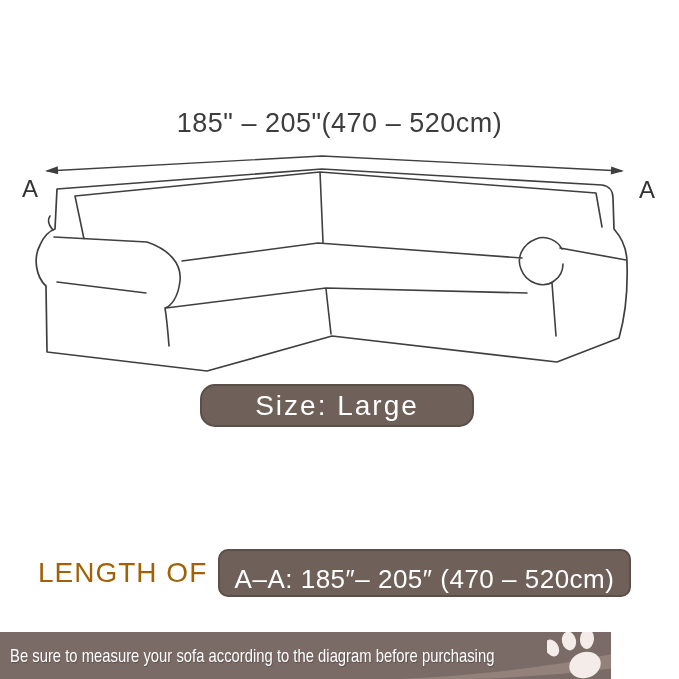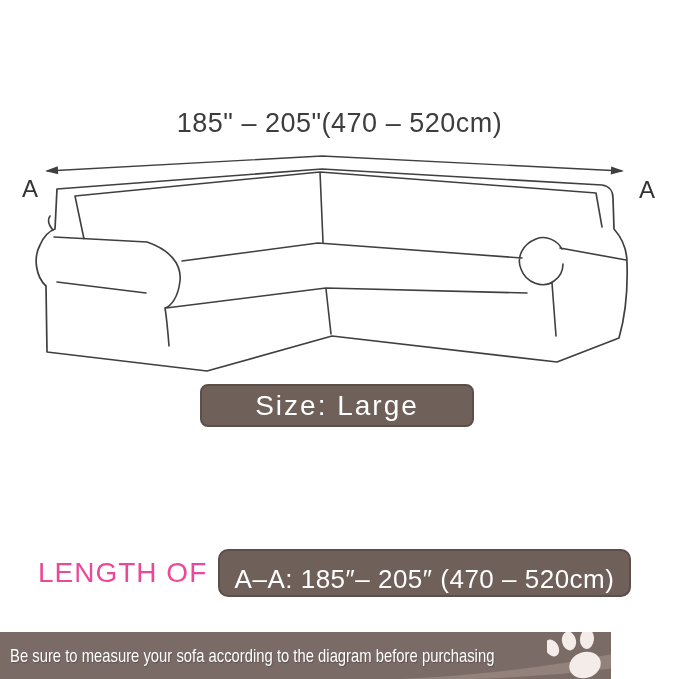--- a/index.html
+++ b/index.html
@@ -23,28 +23,28 @@
   .diagram{position:absolute;top:140px;left:0;width:679px;height:250px;}
   .diagram .stroke{fill:none;stroke:#3f3f3f;stroke-width:1.6;
                    stroke-linecap:round;stroke-linejoin:round;}
   .diagram .fillpath{fill:#ffffff;stroke:#3f3f3f;stroke-width:1.7;stroke-linejoin:round;}
   .diagram .arrowline{fill:none;stroke:#3f3f3f;stroke-width:1.4;}
   .diagram .arrowhead{fill:#3f3f3f;stroke:none;}
   .diagram text{font-family:"Liberation Sans",sans-serif;font-size:24px;fill:#333333;}
 
   
   .size-badge{position:absolute;left:200px;top:384px;width:274px;height:43px;
-              background:#6f6159;border:2px solid #5a4f49;border-radius:8px;
+              background:#6f6159;border:2px solid #5a4f49;border-radius:15px;
               box-sizing:border-box;display:flex;align-items:center;justify-content:center;}
   .size-badge span{color:#ffffff;font-size:28px;letter-spacing:2px;}
 
   
   .length-row{position:absolute;left:0;top:549px;width:679px;height:48px;}
   .length-label{position:absolute;left:38px;top:0;height:48px;line-height:48px;
-                font-size:28px;letter-spacing:1px;color:#ec4899;text-align:right;}
+                font-size:28px;letter-spacing:1px;color:#a16207;text-align:right;}
   .length-pill{position:absolute;left:218px;top:0;width:413px;height:48px;
                background:#6f6159;border:2px solid #5a4f49;border-radius:10px;
                box-sizing:border-box;display:flex;align-items:flex-end;justify-content:center;}
   .length-pill span{color:#ffffff;font-size:26px;letter-spacing:.5px;white-space:nowrap;}
 
   
   .footer{position:absolute;left:0;top:632px;width:611px;height:47px;background:#7b6b66;overflow:hidden;}
   .footer .decor{position:absolute;top:0;left:0;width:679px;height:47px;}
   .footer .swoosh{fill:#93827c;}
   .footer .paw{position:absolute;top:0;right:0;width:64px;height:47px;overflow:hidden;}

